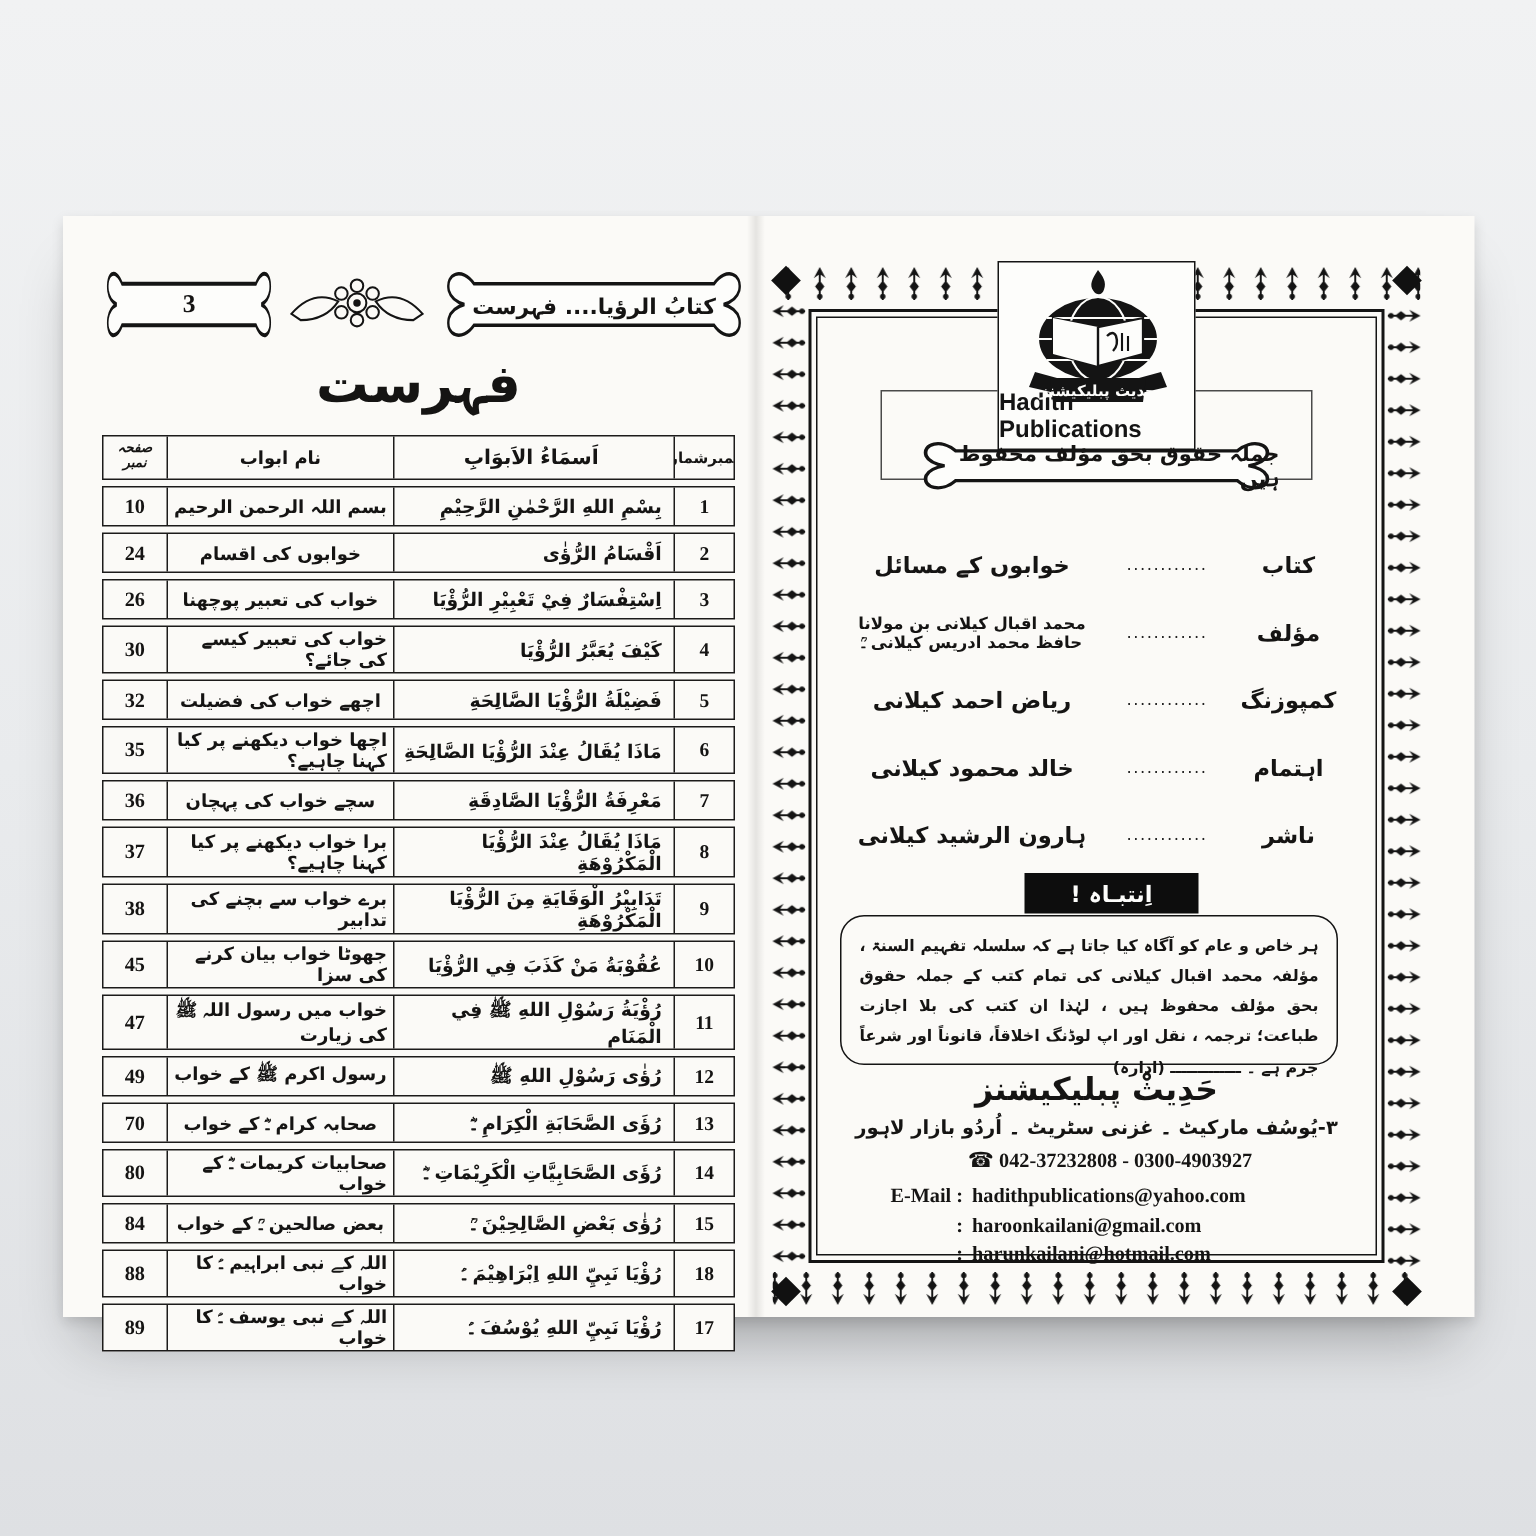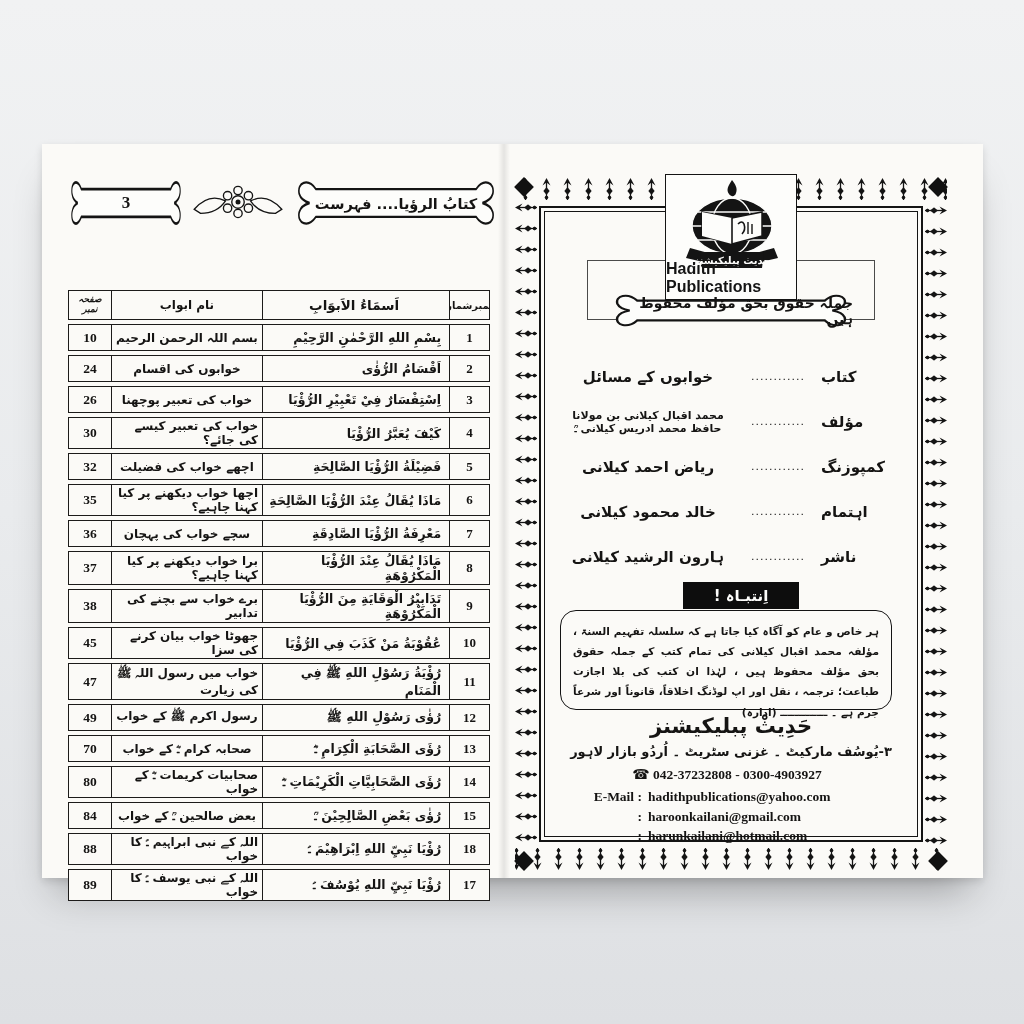--- a/index.html
+++ b/index.html
@@ -71,38 +71,38 @@
 
   .copy-rect { position:absolute; left:82px; top:116px; width:288px; height:60px;
                border:1px solid #4a4a4a; z-index:2; }
   .copy-capsule { position:absolute; left:104px; top:150px; width:244px; height:33px; z-index:5; }
   .copy-capsule svg { position:absolute; inset:0; width:100%; height:100%; }
   .copy-capsule .ct-text { position:absolute; inset:0; display:flex; align-items:center; justify-content:center;
                            direction:rtl; font-size:14px; font-weight:700; }
 
   .info-block { position:absolute; left:56px; top:210px; width:336px; direction:rtl; z-index:3; }
   .info-row { display:flex; align-items:center; min-height:45px; }
-  .info-label { width:76px; font-size:15px; font-weight:700; text-align:left; }
+  .info-label { width:76px; font-size:15px; font-weight:700; text-align:center; }
   .info-dots { width:86px; font-size:11px; letter-spacing:1px; color:#222; overflow:hidden; white-space:nowrap; text-align:center; }
   .info-value { flex:1; text-align:center; font-size:15px; font-weight:700; }
   .info-value.small { font-size:11px; }
 
   .notice-heading { position:absolute; left:178px; top:438px; width:116px; height:27px; background:#0d0d0d;
                     color:#fdfdfb; display:flex; align-items:center; justify-content:center;
                     font-size:15px; font-weight:700; direction:rtl; z-index:6; }
   .notice-box { position:absolute; left:55px; top:466px; width:332px; height:100px;
                 border:1.6px solid #141414; border-radius:16px; padding:10px 12px 6px;
                 direction:rtl; font-size:10.6px; font-weight:600; line-height:1.9; text-align:justify; z-index:5; background:#fbfaf7; }
   .notice-sign { white-space:nowrap; }
 
   .pub-name { position:absolute; left:34px; top:570px; width:384px; text-align:center;
               direction:rtl; font-size:21px; font-weight:700; }
   .pub-address { position:absolute; left:34px; top:600px; width:384px; text-align:center;
                  direction:rtl; font-size:13px; font-weight:700; }
-  .pub-phone { position:absolute; left:30px; top:622px; width:384px; text-align:center;
+  .pub-phone { position:absolute; left:43px; top:622px; width:384px; text-align:center;
                font-family:"Liberation Serif",serif; font-size:13.5px; font-weight:700; }
   .pub-phone .phone-glyph { font-family:"DejaVu Sans",sans-serif; font-size:14px; }
   .pub-emails { position:absolute; left:34px; top:643px; width:384px;
                 font-family:"Liberation Serif",serif; font-size:13.5px; font-weight:600; line-height:1.45; }
   .email-row { display:flex; justify-content:center; }
   .email-prefix { width:64px; text-align:right; padding-right:6px; }
   .email-addr { width:230px; text-align:left; }
 </style>
 </head>
 <body>
@@ -147,20 +147,21 @@
           </svg>
         </div>
         <div class="cartouche ct-title">
           <svg viewBox="0 0 260 40" preserveAspectRatio="none">
             <path d="M30 8 H230 C240 -2 254 2 251 12 C249 17 243 19 238 20 C243 21 249 23 251 28 C254 38 240 42 230 32 H30 C20 42 6 38 9 28 C11 23 17 21 22 20 C17 19 11 17 9 12 C6 2 20 -2 30 8 Z" fill="#fdfdfb" stroke="#141414" stroke-width="2.0"></path>
           </svg>
           <span class="ct-text">کتابُ الرؤیا.... فہرست</span>
         </div>
       </div>
 
+      <div class="fehrist-title">فہرست</div>
 
       <div class="toc">
         <div class="toc-head">
           <div class="cell c-serial">نمبرشمار</div>
           <div class="cell c-arabic">اَسمَاءُ الاَبوَابِ</div>
           <div class="cell c-urdu">نام ابواب</div>
           <div class="cell c-page">صفحہ نمبر</div>
         </div>
         <div>
             <div class="toc-row">

